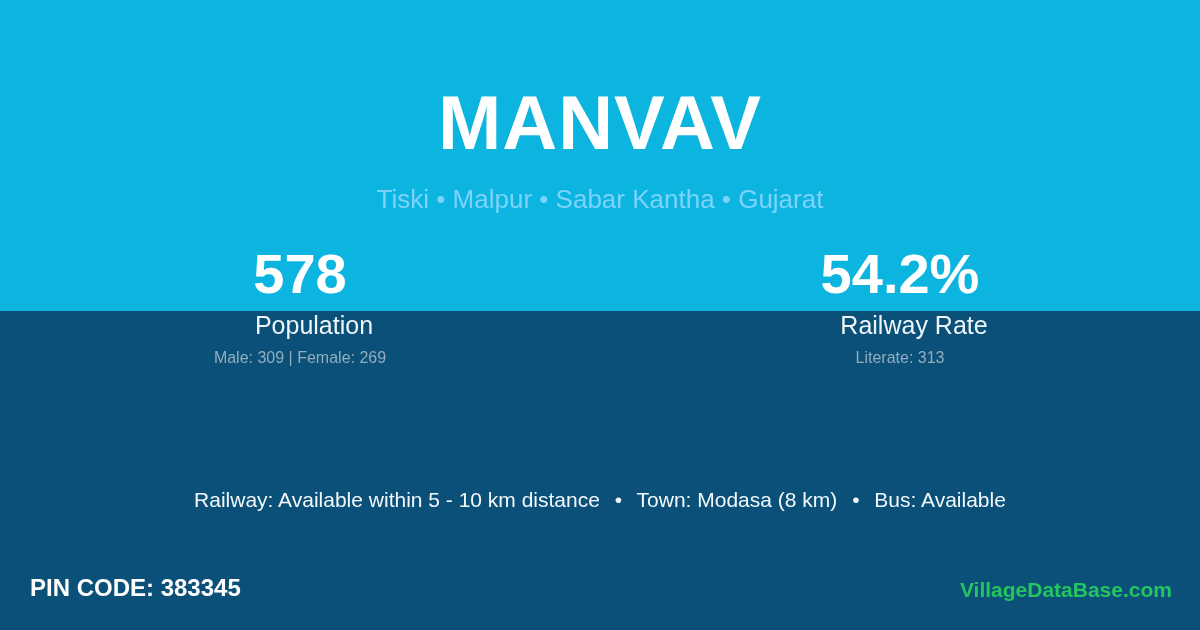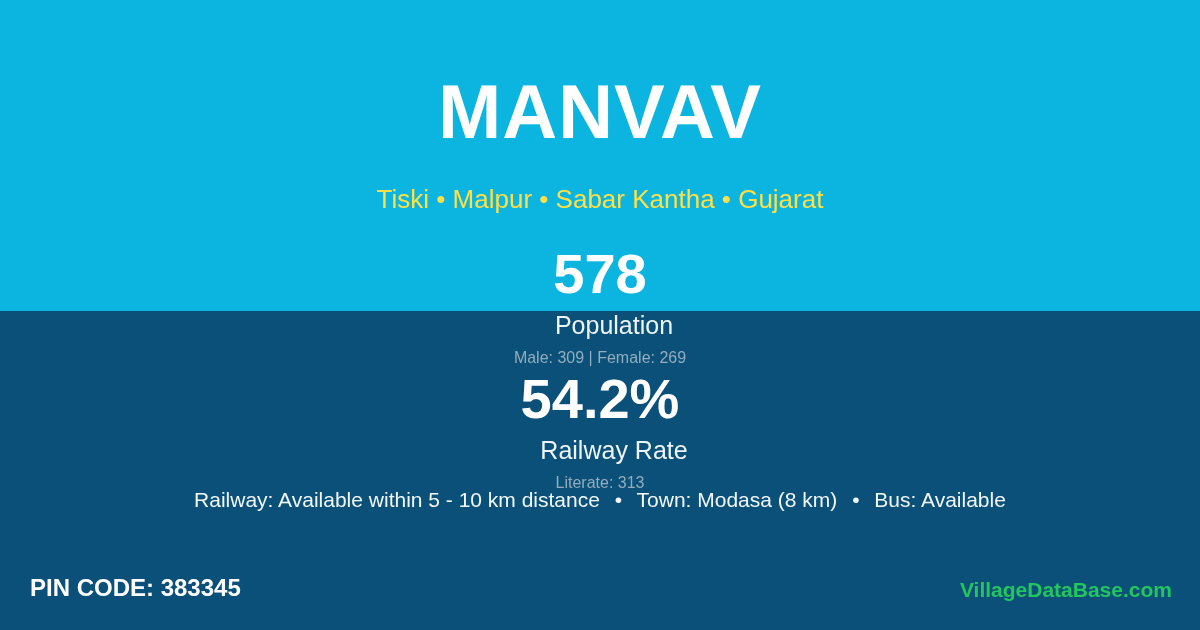--- a/index.html
+++ b/index.html
@@ -42,51 +42,51 @@
   .header {
     position: absolute;
     left: 0;
     top: 0;
     width: 1200px;
     text-align: center;
   }
   .village-title {
     position: absolute;
     left: 0;
-    top: 69px;
+    top: 80px;
     width: 1200px;
     text-align: center;
     font-size: 76px;
     line-height: 86px;
     font-weight: 700;
     letter-spacing: 1px;
     color: #ffffff;
     white-space: nowrap;
   }
   .village-subtitle {
     position: absolute;
     left: 0;
     top: 183px;
     width: 1200px;
     text-align: center;
     font-size: 26px;
     line-height: 32px;
     font-weight: 400;
-    color: #fde047;
+    color: #7dd3fc;
     white-space: nowrap;
   }
 
   
   .stats-row {
     position: absolute;
     left: 0;
     top: 243px;
     width: 1200px;
     display: flex;
-    flex-direction: column;
+    flex-direction: row;
   }
   .stat-col {
     flex: 1 1 0;
     text-align: center;
   }
   .stat-value {
     font-size: 56px;
     line-height: 62px;
     font-weight: 700;
     color: #ffffff;

